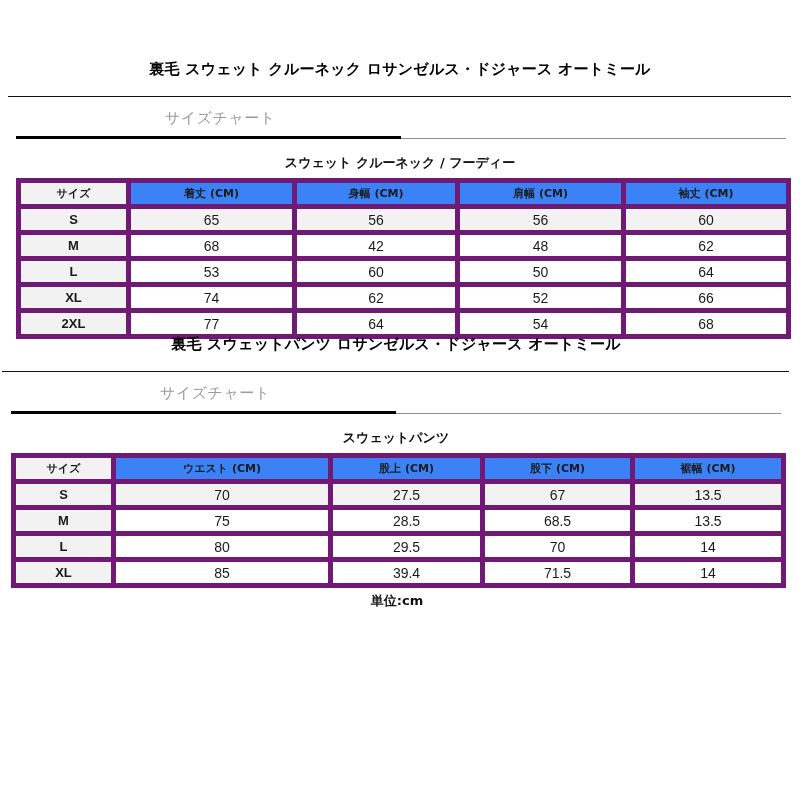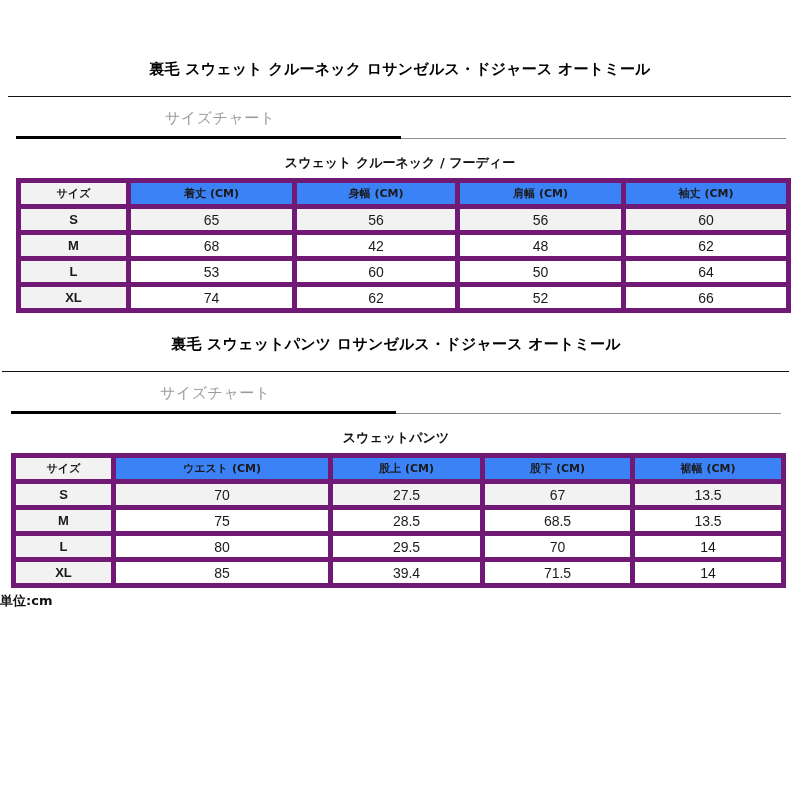--- a/index.html
+++ b/index.html
@@ -87,21 +87,21 @@
       font-weight: bold;
       font-size: 13px;
     }
     table.size-table tr.shaded td {
       background: #f2f2f2;
     }
     .unit-note {
       position: absolute;
       left: 0;
       width: 794px;
-      text-align: left;
+      text-align: center;
       font-size: 13px;
       font-weight: bold;
       color: #111111;
     }
   </style>
 </head>
 <body>
 
 <div>
   <div class="product-title" style="top:60px;">裏毛 スウェット クルーネック ロサンゼルス・ドジャース オートミール</div>
@@ -154,20 +154,27 @@
         <td>50</td>
         <td>64</td>
       </tr>
       <tr>
         <td class="size-cell">XL</td>
         <td>74</td>
         <td>62</td>
         <td>52</td>
         <td>66</td>
       </tr>
+      <tr>
+        <td class="size-cell">2XL</td>
+        <td>77</td>
+        <td>64</td>
+        <td>54</td>
+        <td>68</td>
+      </tr>
     </tbody>
   </table>
 </div>
 
 <div>
   <div class="product-title" style="top:335px; left:-4px;">裏毛 スウェットパンツ ロサンゼルス・ドジャース オートミール</div>
 
   <div class="rule-black" style="top:371px; left:2px; width:787px;"></div>
 
   <div class="tab-label" style="top:384px; left:148px;">サイズチャート</div>

